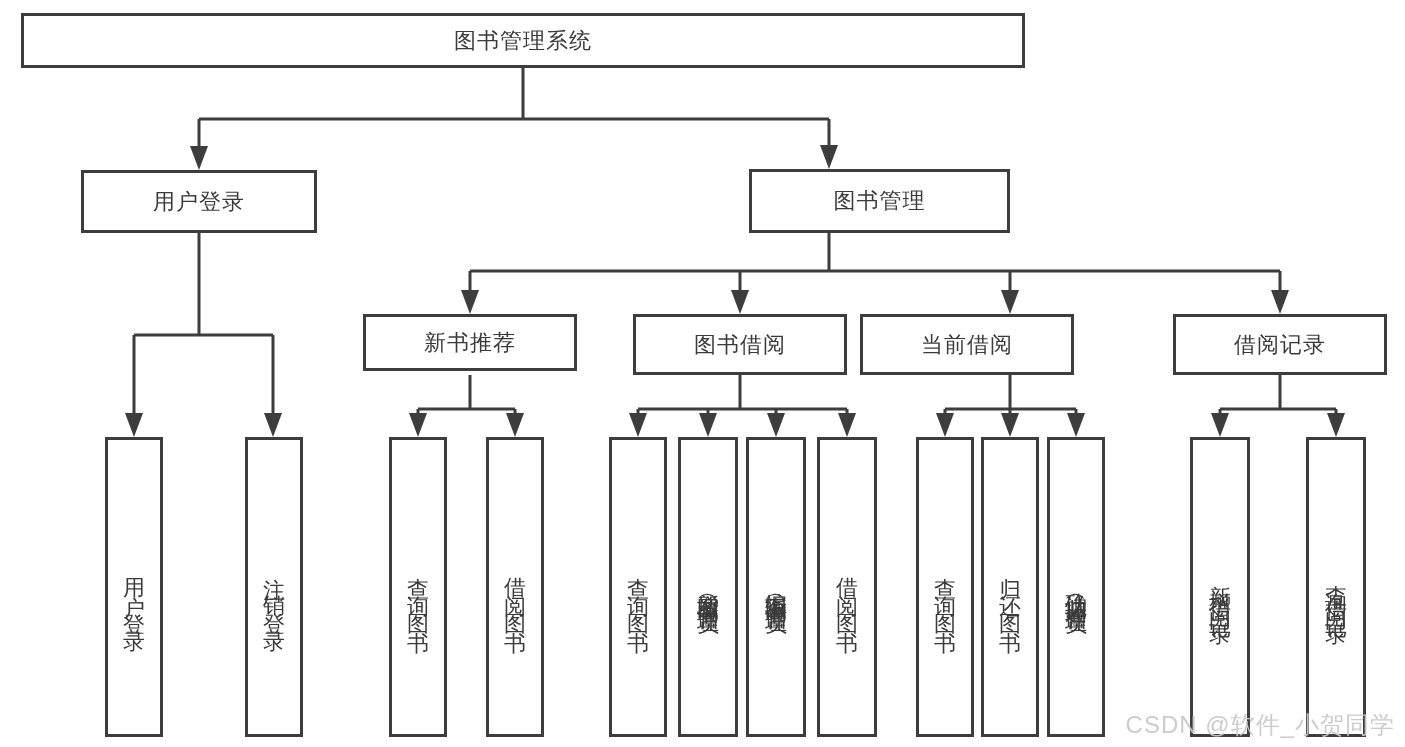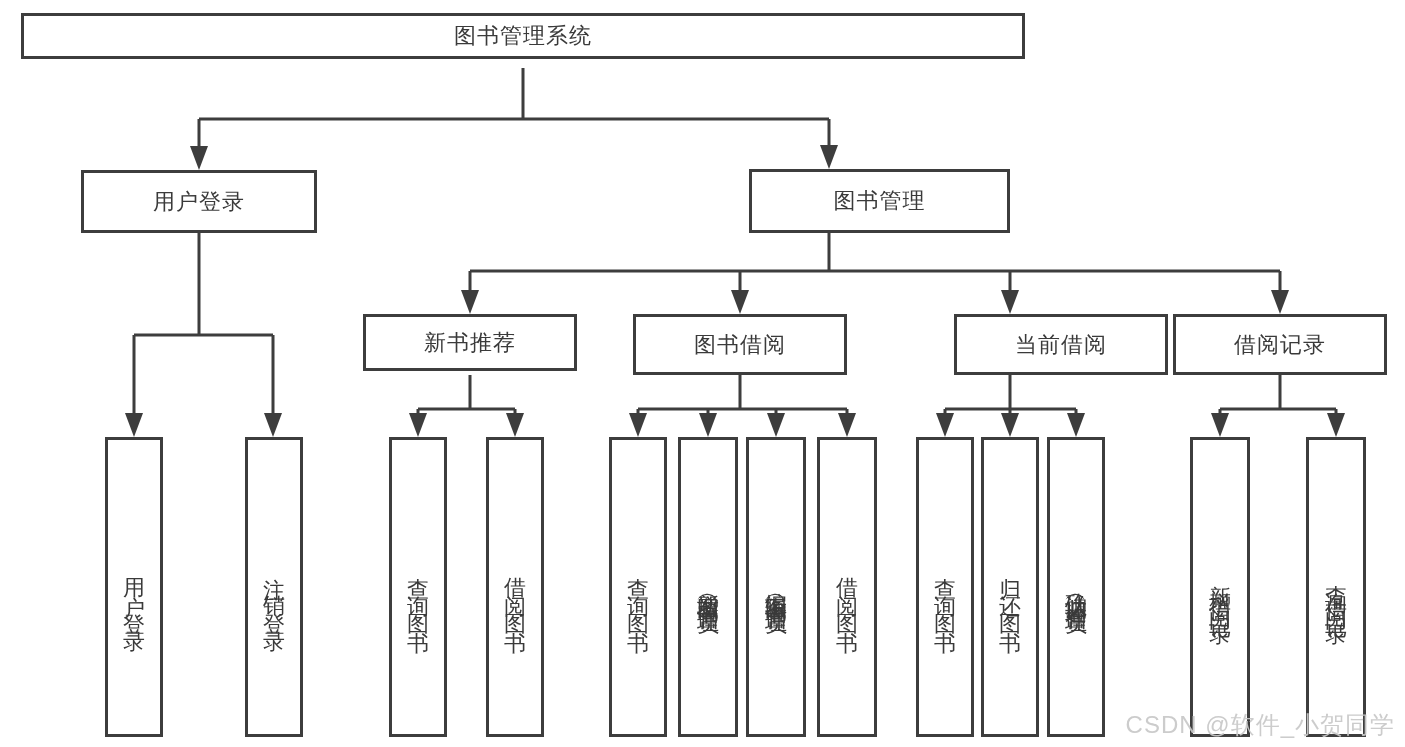--- a/index.html
+++ b/index.html
@@ -74,38 +74,38 @@
       <path class="head" d="M1067 413 L1085 413 L1076 437 Z"></path>
     </g>
 
     <g>
       <path d="M1280 375 V409 M1220 409 H1336 M1220 409 V417 M1336 409 V417"></path>
       <path class="head" d="M1211 413 L1229 413 L1220 437 Z"></path>
       <path class="head" d="M1327 413 L1345 413 L1336 437 Z"></path>
     </g>
   </svg>
 
-  <div class="box" style="left:21px;top:13px;width:1004px;height:46px;">
+  <div class="box" style="left:21px;top:13px;width:1004px;height:55px;">
     <span class="h-label">图书管理系统</span>
   </div>
 
   <div class="box" style="left:81px;top:170px;width:236px;height:63px;">
     <span class="h-label">用户登录</span>
   </div>
   <div class="box" style="left:749px;top:169px;width:261px;height:64px;">
     <span class="h-label">图书管理</span>
   </div>
 
   <div class="box" style="left:363px;top:314px;width:214px;height:57px;">
     <span class="h-label">新书推荐</span>
   </div>
   <div class="box" style="left:633px;top:314px;width:214px;height:61px;">
     <span class="h-label">图书借阅</span>
   </div>
-  <div class="box" style="left:954px;top:314px;width:214px;height:61px;text-align:center;">
+  <div class="box" style="left:860px;top:314px;width:214px;height:61px;text-align:center;">
     <span class="h-label">当前借阅</span>
   </div>
   <div class="box" style="left:1173px;top:314px;width:214px;height:61px;">
     <span class="h-label">借阅记录</span>
   </div>
 
   <div class="box" style="left:105px;top:437px;width:58px;height:300px;">
     <span class="v-label ls-wide">用户登录</span>
   </div>
   <div class="box" style="left:245px;top:437px;width:58px;height:300px;">

